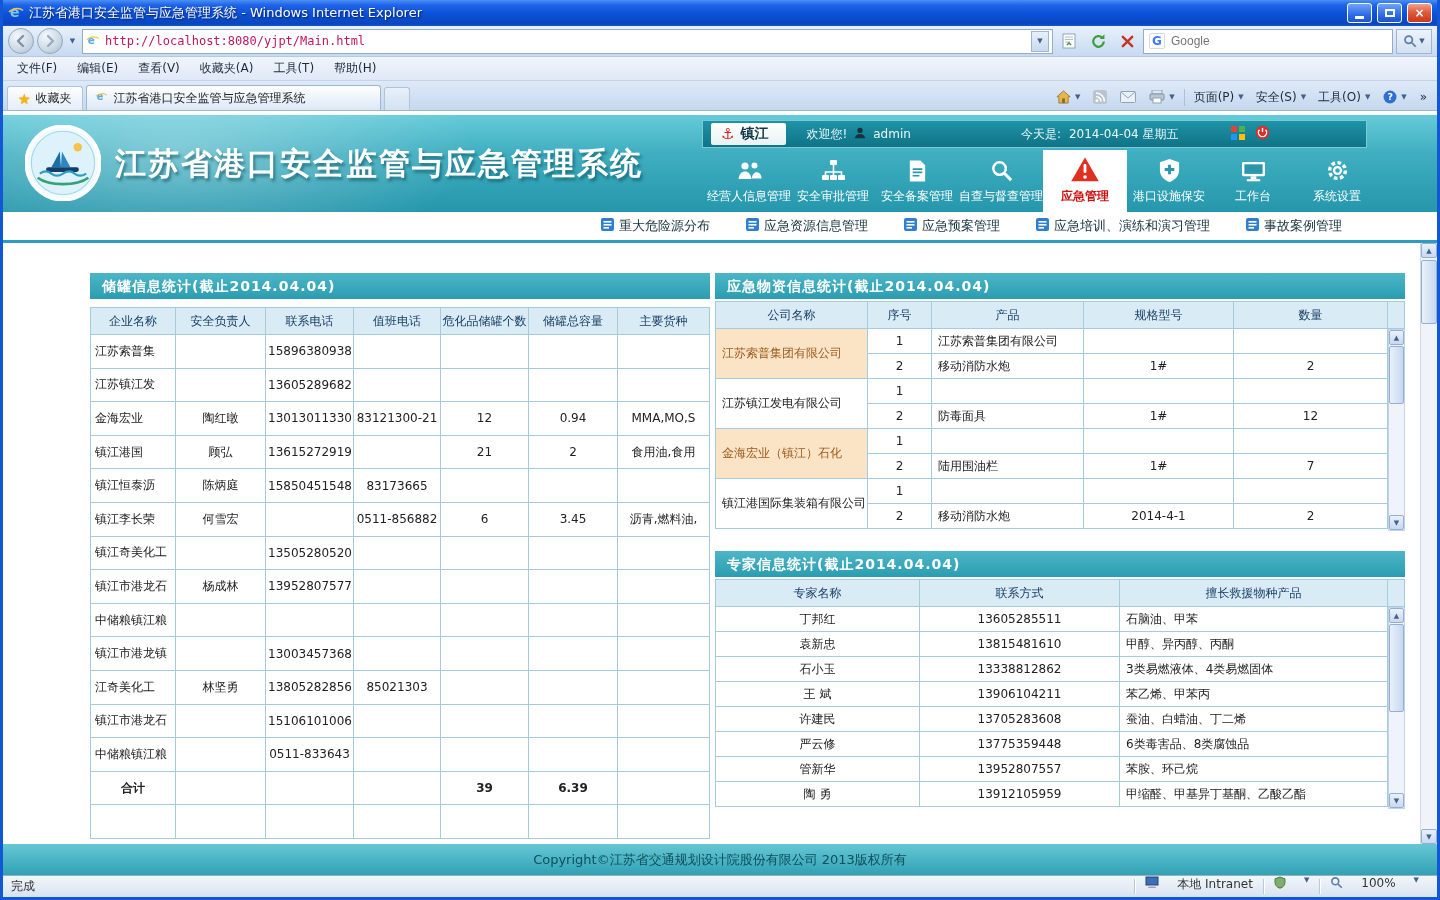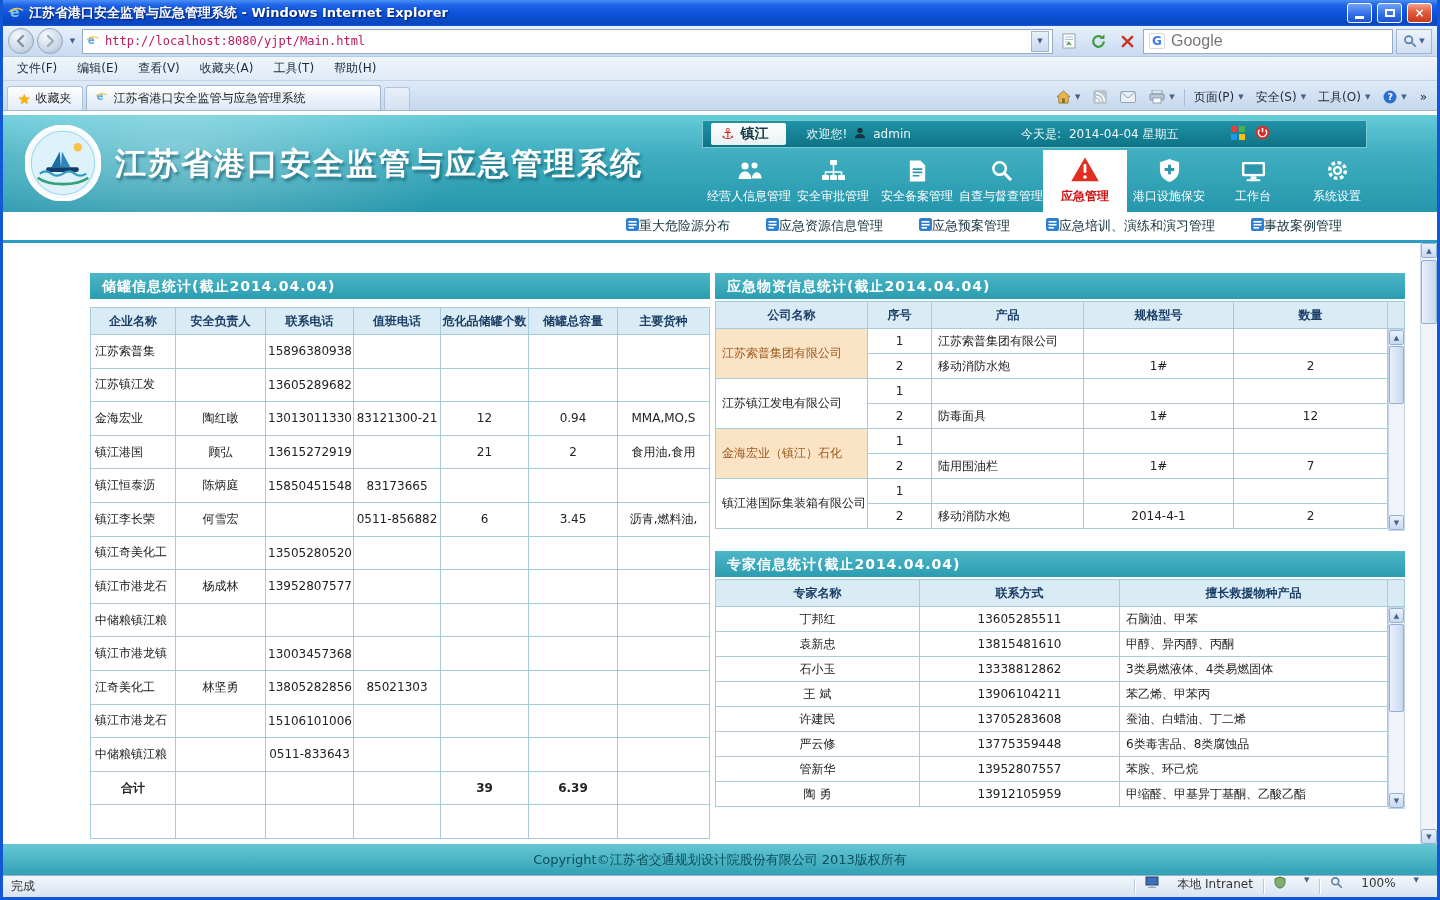--- a/index.html
+++ b/index.html
@@ -2,38 +2,38 @@
 <html><head>
 <meta charset="utf-8">
 <style>
   *{box-sizing:border-box;margin:0;padding:0}
   html,body{width:1440px;height:900px;overflow:hidden}
   body{font-family:"DejaVu Sans","Liberation Sans",sans-serif;font-size:12px;color:#222;background:#1258D6}
   .window{width:1440px;height:900px;display:flex;flex-direction:column;border-left:3px solid #1258D6;border-right:3px solid #1258D6;border-bottom:3px solid #1258D6;background:#fff}
 
   
   .titlebar{flex:0 0 26px;background:linear-gradient(180deg,#4A90F4 0%,#1E63E8 20%,#0B51D8 55%,#0A46BE 92%,#1258D6 100%);display:flex;align-items:center;padding:0 5px;gap:5px}
-  .titlebar .title{flex:1;color:#fff;font-weight:bold;font-size:13px;text-shadow:1px 1px 2px rgba(0,0,40,.7);white-space:nowrap;overflow:hidden}
+  .titlebar .title{flex:1;color:#fff;font-weight:normal;font-size:13px;text-shadow:1px 1px 2px rgba(0,0,40,.7);white-space:nowrap;overflow:hidden}
   .winbtn{width:25px;height:20px;border-radius:3px;border:1px solid #fff;display:flex;align-items:center;justify-content:center;color:#fff;font-size:12px;font-weight:bold;cursor:pointer;flex:0 0 auto}
   .winbtn.minb,.winbtn.maxb{background:linear-gradient(180deg,#6FA3F8,#2E6BE8 60%,#1E55C8)}
   .winbtn.closeb{background:linear-gradient(180deg,#F2A28C,#E25B3C 45%,#C83A1A)}
   .g-min{width:9px;height:3px;background:#fff;margin-top:9px}
   .g-max{width:10px;height:8px;border:2px solid #fff}
 
   
   .addressbar{flex:0 0 31px;background:linear-gradient(180deg,#E9F1FB,#D4E3F5 60%,#C8DAF0);display:flex;align-items:center;padding:0 5px;gap:3px;border-bottom:1px solid #B5C9E2}
   .navcircle{width:26px;height:26px;border-radius:50%;background:radial-gradient(circle at 35% 30%,#F4F8FC,#CBD8E6 60%,#A8BACC);border:1px solid #93A8BE;display:flex;align-items:center;justify-content:center;cursor:pointer;flex:0 0 auto}
   .caret{font-size:7px;color:#44618C}
   .caret-btn{width:13px;height:24px;display:flex;align-items:center;justify-content:center;cursor:pointer}
   .address-field{flex:1;height:25px;background:#fff;border:1px solid #94ACC4;display:flex;align-items:center;padding:0 3px;gap:5px}
   .address-field input{flex:1;border:none;outline:none;font-family:"DejaVu Sans Mono","Liberation Mono",monospace;font-size:12px;color:#be185d;background:transparent}
   .addr-caret{width:18px;height:21px;background:linear-gradient(180deg,#E8F0FA,#C8DAF0);border:1px solid #9FB6CE;display:flex;align-items:center;justify-content:center;cursor:pointer;flex:0 0 auto}
   .tool-ic{width:26px;height:26px;display:flex;align-items:center;justify-content:center;border-radius:2px;cursor:pointer;flex:0 0 auto}
   .search-box{width:250px;height:25px;background:#fff;border:1px solid #94ACC4;display:flex;align-items:center;padding:0 5px;gap:6px;flex:0 0 auto}
-  .search-box input{flex:1;border:none;outline:none;font-size:16px;color:#ec4899;background:transparent}
+  .search-box input{flex:1;border:none;outline:none;font-size:12px;color:#ec4899;background:transparent}
   .g-ic{width:16px;height:16px;border:1px solid #D6DAE0;border-radius:2px;display:flex;align-items:center;justify-content:center;font-weight:bold;font-size:12px;color:#4479F4;background:#fff;flex:0 0 auto}
   .mag-btn{width:36px;height:25px;background:linear-gradient(180deg,#EDF3FB,#D2E0F2);border:1px solid #9FB6CE;display:flex;align-items:center;justify-content:center;gap:2px;cursor:pointer;flex:0 0 auto}
 
   
   .menubar{flex:0 0 24px;background:linear-gradient(180deg,#F0F5FC,#DFE9F6);display:flex;align-items:center;padding-left:4px;border-bottom:1px solid #C5D3E6}
   .menu-item{padding:3px 10px;font-size:12px;color:#1E2A38;cursor:pointer;white-space:nowrap}
 
   
   .tabsbar{flex:0 0 29px;background:linear-gradient(180deg,#DEEAF8,#C6D8EE);display:flex;align-items:flex-end;padding:3px 4px 0;gap:3px;border-bottom:1px solid #9FB6CE}
   .fav-btn{height:24px;display:flex;align-items:center;gap:5px;padding:0 10px;background:linear-gradient(180deg,#FDFEFF,#E4EDF8);border:1px solid #AFC4DC;border-bottom:none;border-radius:3px 3px 0 0;font-size:12px;cursor:pointer;flex:0 0 auto}
@@ -54,32 +54,32 @@
   .city-box{display:flex;align-items:center;gap:6px;background:linear-gradient(180deg,#FFF,#E9F1F2);padding:2px 18px 2px 10px;border-radius:2px;color:#123A46;font-weight:bold;font-size:14px;cursor:pointer}
   .anchor{color:#CE2D20;font-size:15px;line-height:1}
   .welcome-grp{display:flex;align-items:center;gap:6px;margin-left:20px}
   .date-grp{display:flex;align-items:center;gap:8px;margin-left:110px}
   .strip-icons{display:flex;align-items:center;gap:10px;margin-left:auto;margin-right:88px}
   .nav{position:absolute;right:58px;bottom:0;display:flex;align-items:flex-end;z-index:2}
   .nav-item{width:84px;height:62px;display:flex;flex-direction:column;align-items:center;justify-content:flex-end;gap:5px;padding-bottom:7px;color:#fff;font-size:12px;cursor:pointer;white-space:nowrap}
   .nav-item .nav-icon{height:28px;display:flex;align-items:flex-end;justify-content:center}
   .nav-item.active{background:#fff;color:#C11;font-weight:bold}
   .submenu{flex:0 0 31px;background:#fff;border-bottom:3px solid #2D9CC4;display:flex;align-items:center;justify-content:flex-end;gap:36px;padding-right:95px;font-size:13px;color:#13303E}
-  .submenu-item{display:flex;align-items:center;cursor:pointer;white-space:nowrap}
+  .submenu-item{display:flex;align-items:center;gap:5px;cursor:pointer;white-space:nowrap}
 
   
   .main-region{flex:0 0 601px;display:flex;overflow:hidden}
   .content{flex:1;position:relative;background:#fff;overflow:hidden}
   .panel-title{height:26px;line-height:26px;background:linear-gradient(180deg,#4CB6C6,#2B9DB1);color:#fff;font-size:14px;font-weight:bold;padding-left:12px;letter-spacing:1px}
   .tank-panel{position:absolute;left:87px;top:30px;width:620px}
   .supplies-panel{position:absolute;left:712px;top:30px;width:690px}
   .experts-panel{position:absolute;left:712px;top:308px;width:690px}
   table{border-collapse:collapse;table-layout:fixed;width:100%}
   td,th{border:1px solid #A5CBDD;font-size:12px;overflow:hidden;white-space:nowrap}
-  thead th{background:#D9EBF5;color:#1A3E66;font-weight:bold;height:27px;text-align:center}
+  thead th{background:#D9EBF5;color:#1A3E66;font-weight:normal;height:27px;text-align:center}
   .tank-wrap{margin-top:8px}
   .tank-table{height:532px}
   .tank-table td{height:24px;text-align:center;padding:0 2px}
   .tank-table td.c0{text-align:left;padding-left:4px}
   .tank-table tr.total td{font-weight:bold}
   .stat-area{margin-top:2px;position:relative;padding-right:17px;height:230px;overflow:hidden;background:#fff}
   .stat-table td{height:25px;text-align:center;padding:0 4px}
   .stat-table td.left{text-align:left;padding-left:6px}
   .stat-table td.hl{background:#FBE4C6;color:#9C5A1D}
   .scroll-cap{position:absolute;right:0;top:0;width:17px;height:28px;background:#D9EBF5;border:1px solid #A5CBDD;border-left:none}

